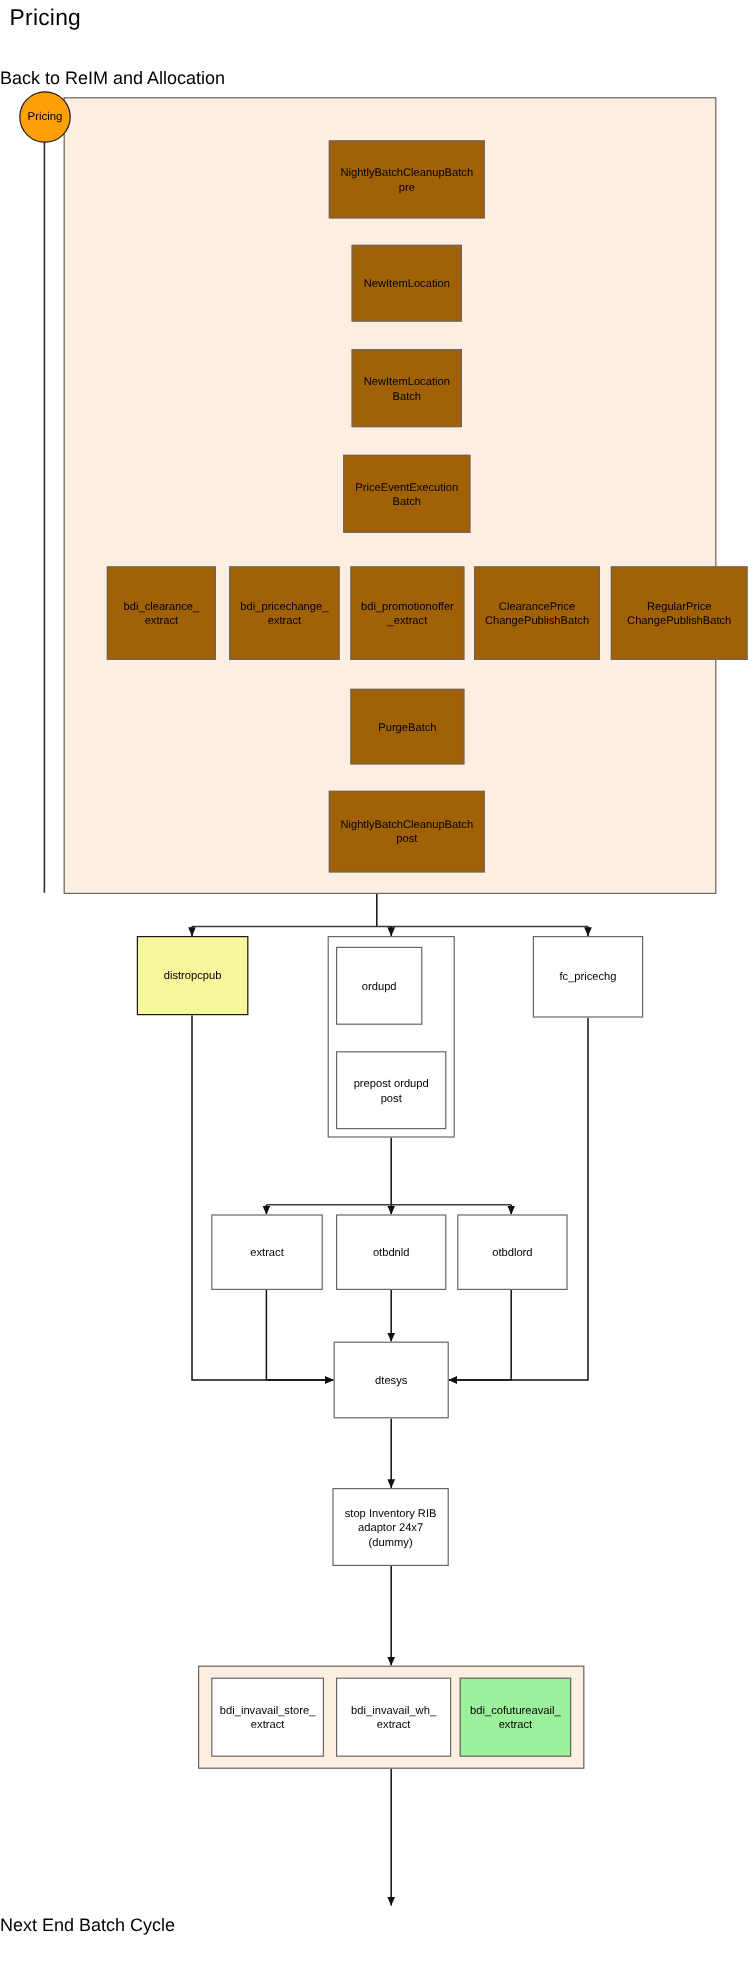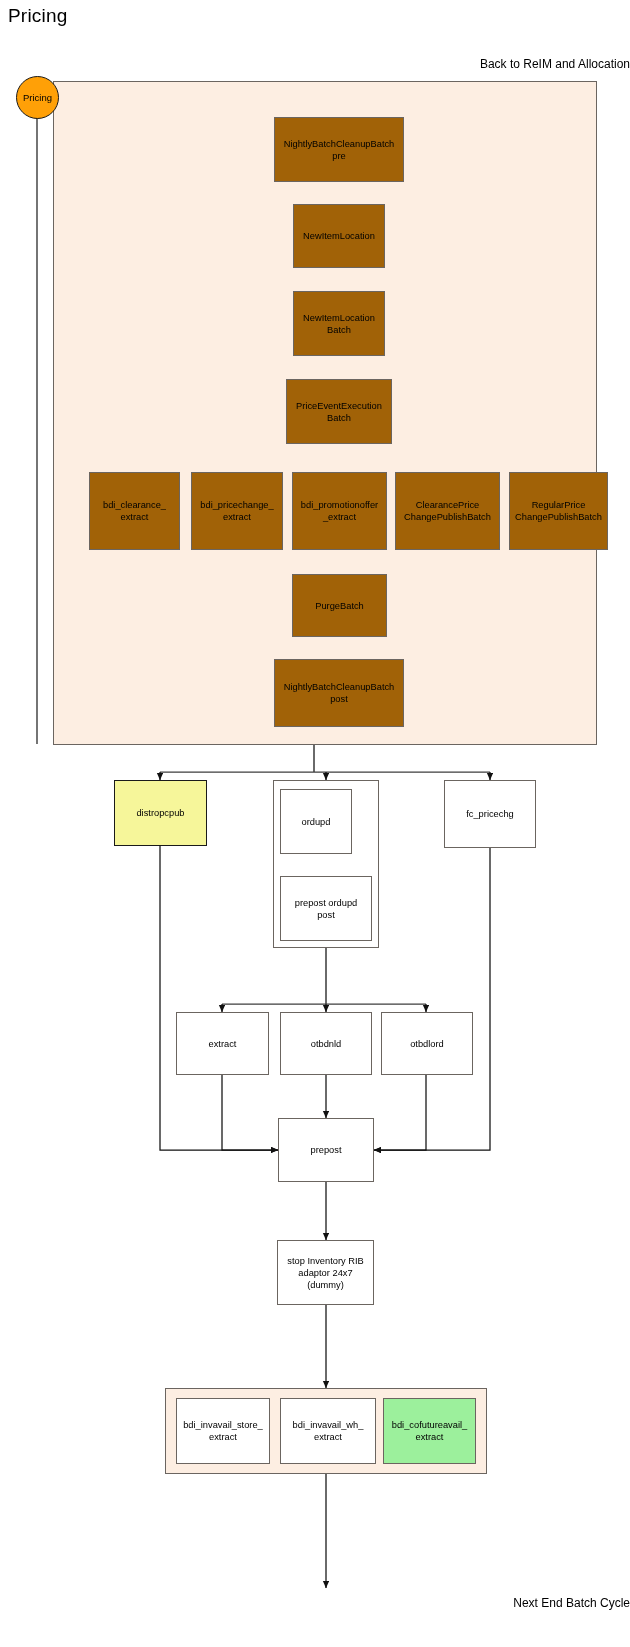--- a/index.html
+++ b/index.html
@@ -33,22 +33,22 @@
   .page-title {
     position: absolute;
     left: 8px;
     top: 5px;
     font-size: 19px;
     letter-spacing: 0.2px;
     color: #000;
   }
   .caption {
     position: absolute;
-    font-size: 12px;
-    text-align: right;
+    font-size: 15px;
+    text-align: left;
     color: #000;
     white-space: nowrap;
   }
   
   .group {
     position: absolute;
     background: #fdeee2;
     border: 1.6px solid #6b6560;
     box-sizing: border-box;
   }
@@ -197,21 +197,21 @@
 
   <div class="node n-pink" style="left:166px; top:472px; width:92px; height:78px;">bdi_pricechange_
 extract</div>
 
   <div class="node n-pink" style="left:267px; top:472px; width:95px; height:78px;">bdi_promotionoffer
 _extract</div>
 
   <div class="node n-pink" style="left:370px; top:472px; width:105px; height:78px;">ClearancePrice
 ChangePublishBatch</div>
 
-  <div class="node n-pink" style="left:484px; top:472px; width:99px; height:78px;">RegularPrice
+  <div class="node n-pink" style="left:484px; top:472px; width:114px; height:78px;">RegularPrice
 ChangePublishBatch</div>
 
   <div class="node n-pink" style="left:267px; top:574px; width:95px; height:63px;">PurgeBatch</div>
 
   <div class="node n-pink" style="left:249px; top:659px; width:130px; height:68px;">NightlyBatchCleanupBatch
 post</div>
 
   <div class="node n-yellow" style="left:114px; top:780px; width:93px; height:66px;">distropcpub</div>
 
   <div class="n-wrapper" style="left:273px; top:780px; width:106px; height:168px;"></div>
@@ -220,21 +220,21 @@
 post</div>
 
   <div class="node n-white" style="left:444px; top:780px; width:92px; height:68px;">fc_pricechg</div>
 
   <div class="node n-white" style="left:176px; top:1012px; width:93px; height:63px;">extract</div>
 
   <div class="node n-white" style="left:280px; top:1012px; width:92px; height:63px;">otbdnld</div>
 
   <div class="node n-white" style="left:381px; top:1012px; width:92px; height:63px;">otbdlord</div>
 
-  <div class="node n-white" style="left:278px; top:1118px; width:96px; height:64px;">prepost</div>
+  <div class="node n-white" style="left:278px; top:1118px; width:96px; height:64px;">dtesys</div>
 
   <div class="node n-white" style="left:277px; top:1240px; width:97px; height:65px;">stop Inventory RIB
 adaptor 24x7
 (dummy)</div>
 
   <div class="group" style="left:165px; top:1388px; width:322px; height:86px;"></div>
 
   <div class="node n-white" style="left:176px; top:1398px; width:94px; height:66px;">bdi_invavail_store_
 extract</div>
 

